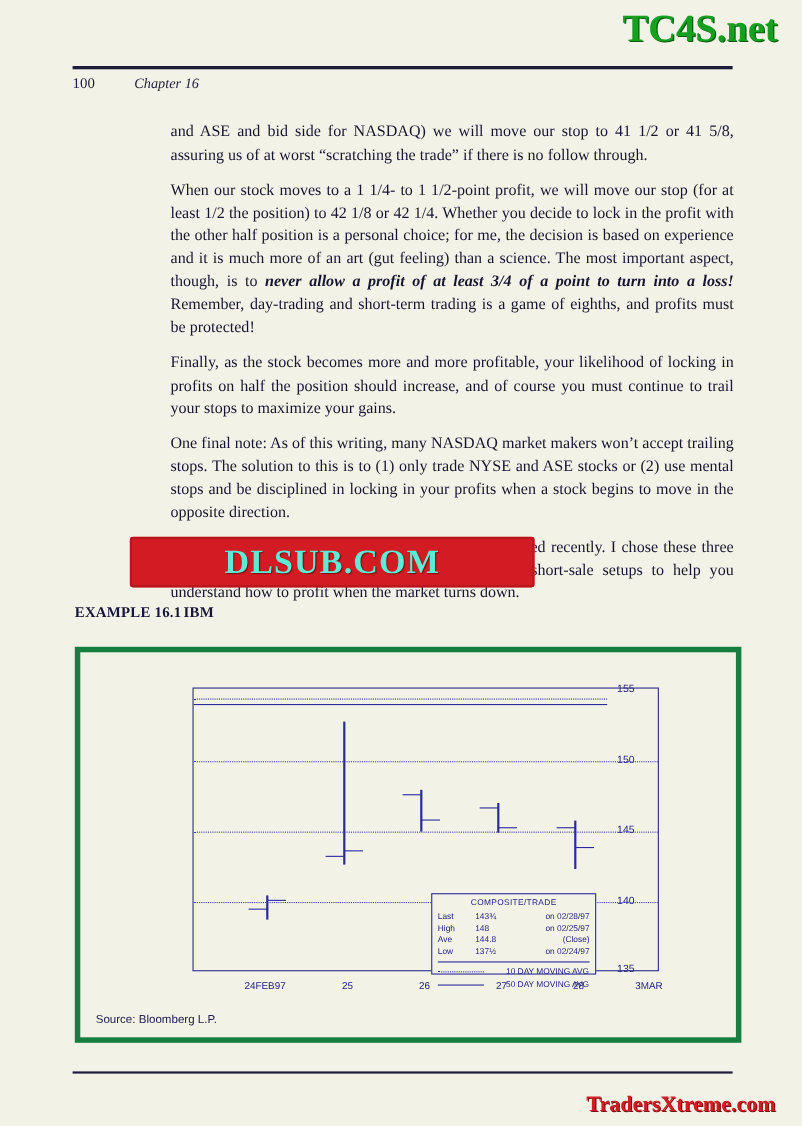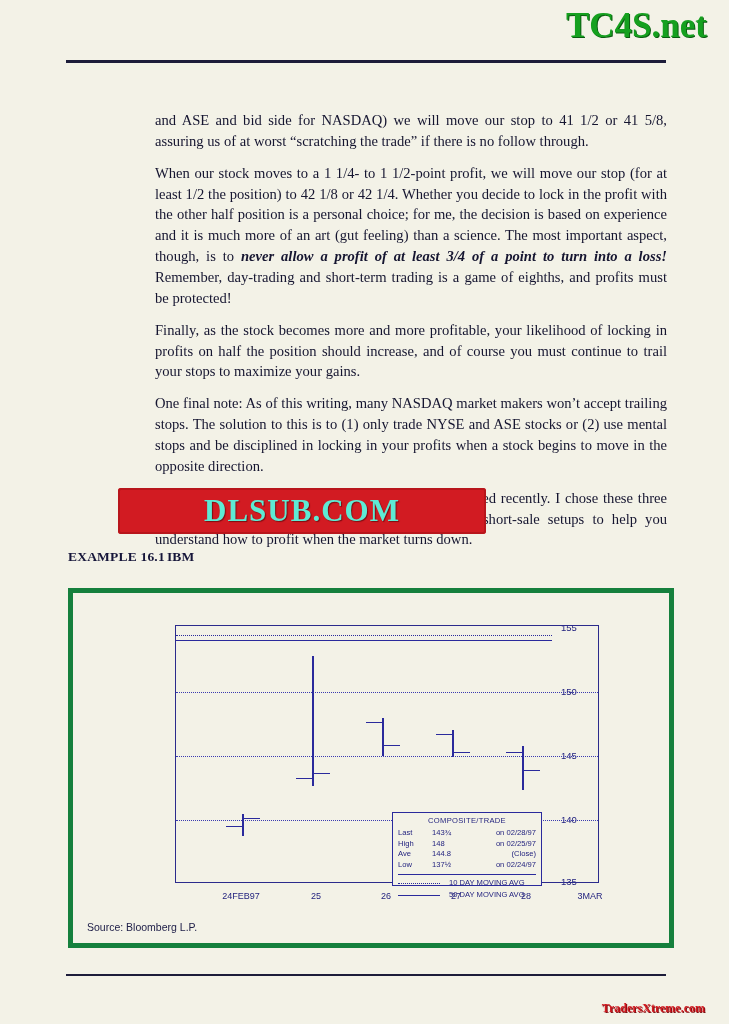--- a/index.html
+++ b/index.html
@@ -236,21 +236,21 @@
   .legend-row .lk { width: 34px; }
   .legend-row .lv { width: 40px; }
   .legend-row .ld { flex: 1; text-align: right; }
   .legend-sep {
     border-top: 1px solid #2a2a9c;
     margin: 3px 0 3px 0;
   }
   .legend-ma {
     display: flex;
     align-items: center;
-    gap: 9px;
+    gap: 20px;
     margin-top: 1px;
   }
   .swatch-dot {
     width: 42px;
     border-top: 1.2px dotted #2a2a9c;
     height: 0;
   }
   .swatch-solid {
     width: 42px;
     border-top: 1.3px solid #2a2a9c;
@@ -265,33 +265,36 @@
     width: 600px;
     height: 2px;
     background: #1d1d3a;
   }
   .bottom-watermark {
     position: absolute;
     bottom: 8px;
     right: 24px;
     font-family: "Liberation Serif", serif;
     font-weight: bold;
-    font-size: 12px;
+    font-size: 20px;
     color: #d21b22;
     text-shadow: 1px 1px 0 #7d0d11;
   }
 </style>
 </head>
 <body>
 
 <div class="page">
 
   <div class="top-watermark">TC4S.net</div>
 
   <div class="header-rule"></div>
+  <div class="running-head">
+    <span class="folio">100</span><span class="chapter-label">Chapter 16</span>
+  </div>
 
   <div class="body-col">
     <p class="para">and ASE and bid side for NASDAQ) we will move our stop to 41 1/2 or 41 5/8, assuring us of at worst “scratching the trade” if there is no follow through.</p>
     <p class="para"><span>When our stock moves to a 1 1/4- to 1 1/2-point profit, we will move our stop (for at least 1/2 the position) to 42 1/8 or 42 1/4. Whether you decide to lock in the profit with the other half position is a personal choice; for me, the decision is based on experience and it is much more of an art (gut feeling) than a science. The most important aspect, though, is to </span><span class="bi">never allow a profit of at least 3/4 of a point to turn into a loss!</span><span> Remember, day-trading and short-term trading is a game of eighths, and profits must be protected!</span></p>
     <p class="para">Finally, as the stock becomes more and more profitable, your likelihood of locking in profits on half the position should increase, and of course you must continue to trail your stops to maximize your gains.</p>
     <p class="para"><span class="b">One final note:</span><span> As of this writing, many NASDAQ market makers won’t accept trailing stops. The solution to this is to (1) only trade NYSE and ASE stocks or (2) use mental stops and be disciplined in locking in your profits when a stock begins to move in the opposite direction.</span></p>
     <p class="para">Now, let’s look at three examples of trades that triggered recently. I chose these three for their educational value, and I’ve included two short-sale setups to help you understand how to profit when the market turns down.</p>
   </div>
 
   <div class="center-watermark">

